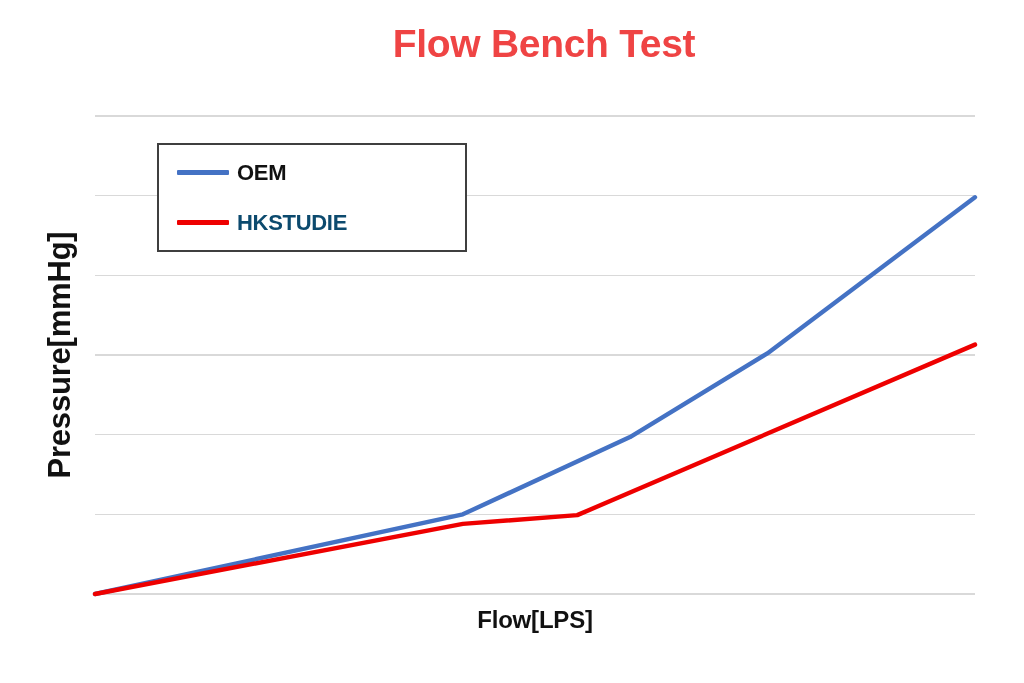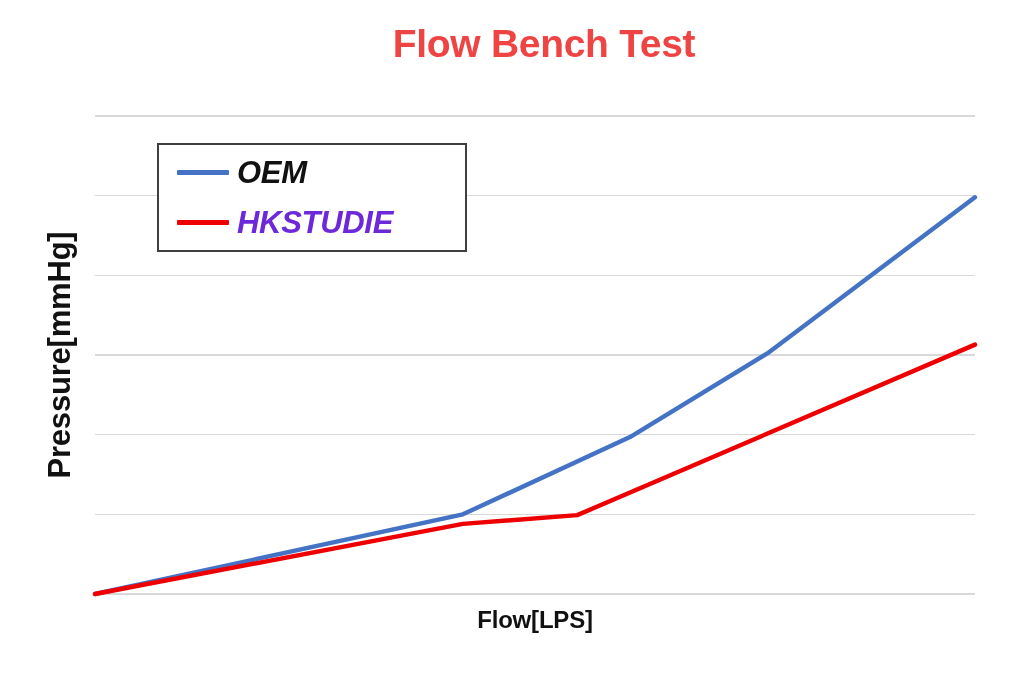--- a/index.html
+++ b/index.html
@@ -120,26 +120,25 @@
     height: 50px;
   }
   .legend-swatch {
     width: 52px;
     height: 5px;
     flex: 0 0 auto;
     margin-right: 8px;
     border-radius: 1px;
   }
   .legend-text {
-    font-size: 31px;
+    font-size: 22px;
     font-weight: bold;
     color: #111111;
     letter-spacing: -0.3px;
     white-space: nowrap;
-    font-style: italic;
   }
 </style>
 </head>
 <body>
 
 <div id="chart-root" style="background: rgb(255, 255, 255);">
 
   <div id="chart-title" style="color: #ef4444; margin-left: 32px;">Flow Bench Test</div>
 
   <div id="ylabel-wrap">
@@ -164,17 +163,17 @@
 
   <div id="xlabel" style="color: rgb(17, 17, 17);">Flow[LPS]</div>
 
   <div id="legend" style="border-color: rgb(63, 63, 63);">
     <div class="legend-row">
       <span class="legend-swatch" style="background: rgb(68, 114, 196);"></span>
       <span class="legend-text" style="color: rgb(17, 17, 17);">OEM</span>
     </div>
     <div class="legend-row">
       <span class="legend-swatch" style="background: rgb(238, 0, 0);"></span>
-      <span class="legend-text" style="color: #6d28d9;">HKSTUDIE</span>
+      <span class="legend-text" style="color: #0c4a6e;">HKSTUDIE</span>
     </div>
   </div>
 
 </div>
 
 </body></html>

